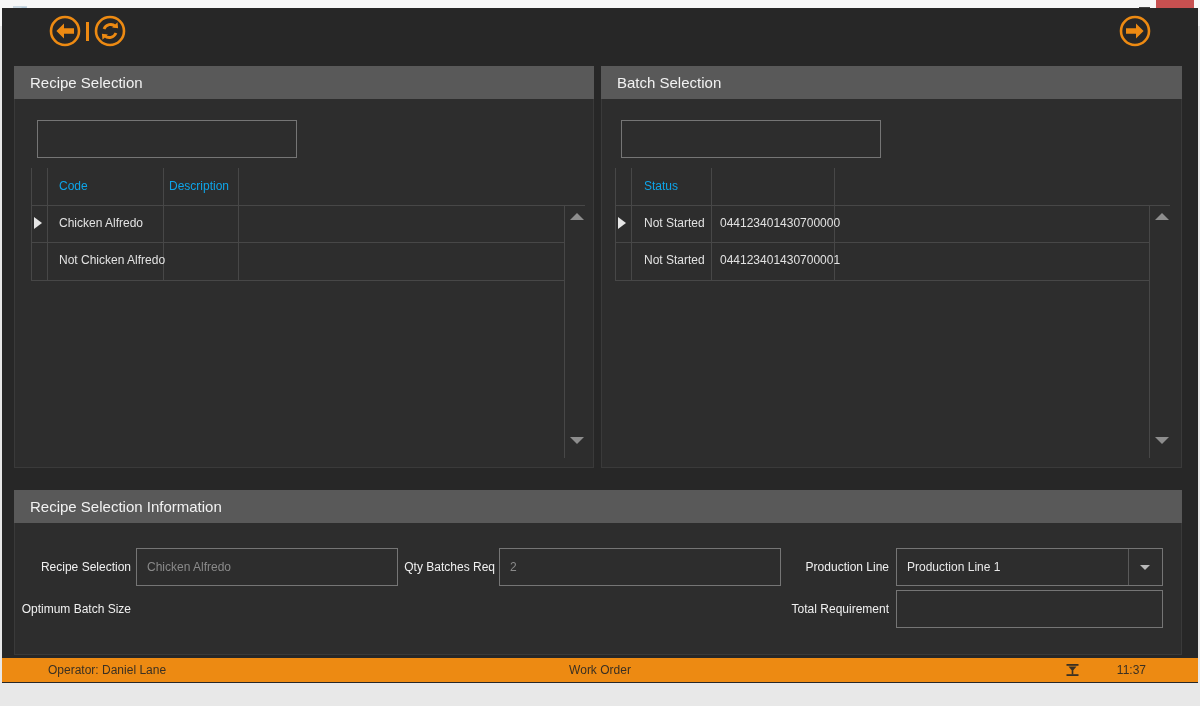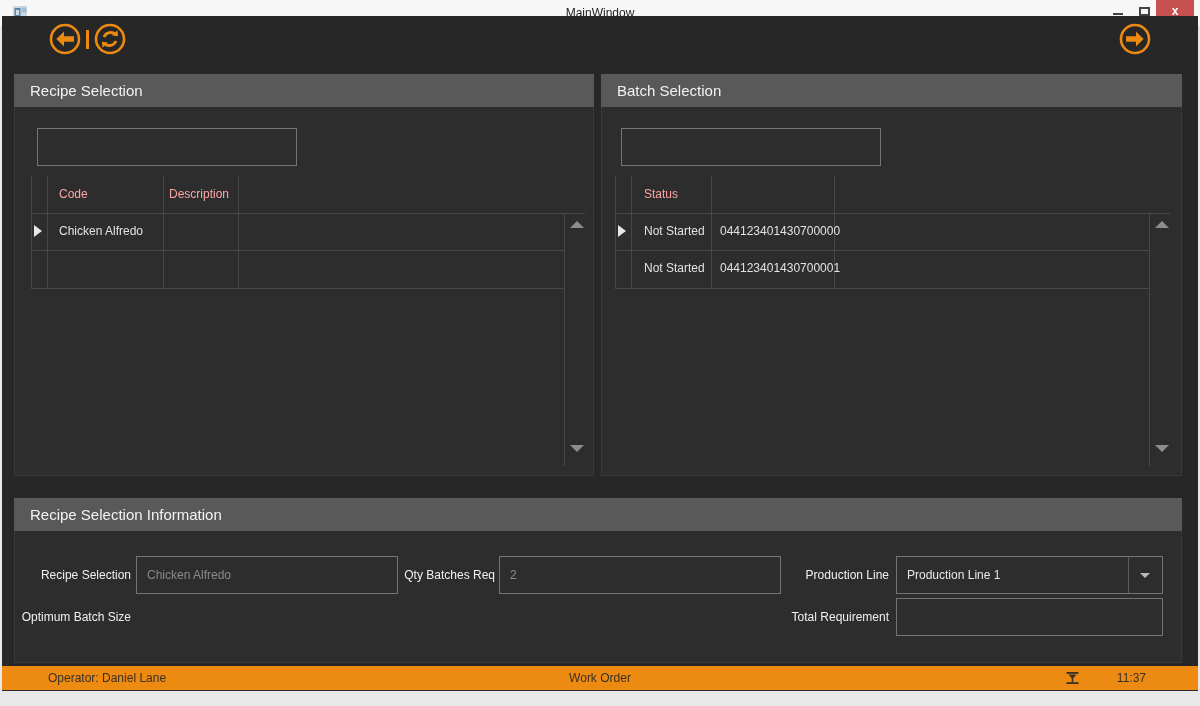--- a/index.html
+++ b/index.html
@@ -14,21 +14,21 @@
     text-align:center; font-size:12px; color:#1b1b1b; }
   .app-icon { position:absolute; left:12px; top:5px; width:16px; height:15px; }
   .winbtn { position:absolute; top:0; height:22px; display:flex; align-items:center; justify-content:center; cursor:default; }
   .btn-min { left:1106px; width:24px; }
   .btn-max { left:1132px; width:24px; }
   .btn-close { left:1156px; width:38px; background:#C75050; color:#fff; font-size:12px; font-weight:bold; }
   .glyph-min { width:10px; height:2px; background:#444; margin-top:6px; }
   .glyph-max { width:11px; height:9px; border:2px solid #444; background:transparent; }
 
   
-  .content { position:absolute; left:2px; top:16px; width:1196px; height:675px; background:#272727; }
+  .content { position:absolute; left:2px; top:8px; width:1196px; height:675px; background:#272727; }
 
   
   .nav-btn { position:absolute; width:34px; height:34px; cursor:pointer; }
   .nav-back { left:46px; top:6px; }
   .nav-refresh { left:91px; top:6px; }
   .nav-forward { left:1116px; top:6px; }
   .nav-sep { position:absolute; left:84px; top:14px; width:3px; height:19px; background:#ED8A12; }
 
   
   .panel { position:absolute; background:#2d2d2d; border:1px solid #3a3a3a; }
@@ -38,21 +38,21 @@
   .panel-batch  { left:599px; top:58px; width:581px; height:402px; }
   .panel-info   { left:12px; top:482px; width:1168px; height:165px; }
 
   .search-box { position:absolute; top:53px; width:260px; height:38px; background:transparent;
     border:1px solid #757575; color:#e0e0e0; font-size:12px; padding:0 8px; outline:none;
     font-family:"Liberation Sans", sans-serif; }
 
   
   .vline { position:absolute; width:1px; background:#474747; }
   .hline { position:absolute; height:1px; background:#474747; }
-  .grid-colhead { position:absolute; height:37px; line-height:37px; font-size:12px; color:#fca5a5; }
+  .grid-colhead { position:absolute; height:37px; line-height:37px; font-size:12px; color:#0ea5e9; }
   .grid-cell { position:absolute; height:37px; line-height:37px; font-size:12px; color:#e2e2e2; white-space:nowrap; }
   .grid-row-hit { position:absolute; height:37px; cursor:pointer; }
   .tri-right { position:absolute; width:0; height:0; border-top:6px solid transparent;
     border-bottom:6px solid transparent; border-left:8px solid #e6e6e6; }
   .tri-up { width:0; height:0; border-left:7px solid transparent; border-right:7px solid transparent;
     border-bottom:7px solid #8d8d8d; }
   .tri-down { width:0; height:0; border-left:7px solid transparent; border-right:7px solid transparent;
     border-top:7px solid #8d8d8d; }
   .scroll-arrow { position:absolute; cursor:pointer; }
 
@@ -139,20 +139,21 @@
       <div class="hline" style="left:16px; top:138px; width:554px;"></div>
       <div class="hline" style="left:16px; top:175px; width:533px;"></div>
       <div class="hline" style="left:16px; top:213px; width:533px;"></div>
 
       <div class="grid-row-hit" style="left:16px; top:138px; width:533px;">
         <span class="tri-right" style="left:3px; top:12px;"></span>
         <div class="grid-cell" style="left:28px; top:0; width:110px;">Chicken Alfredo</div>
         <div class="grid-cell" style="left:144px; top:0; width:70px;"></div>
       </div>
       <div class="grid-row-hit" style="left:16px; top:175px; width:533px;">
+        <div class="grid-cell" style="left:28px; top:0; width:130px;">Not Chicken Alfredo</div>
         <div class="grid-cell" style="left:144px; top:0; width:70px;"></div>
       </div>
 
       <div class="scroll-arrow tri-up" style="left:555px; top:146px;"></div>
       <div class="scroll-arrow tri-down" style="left:555px; top:370px;"></div>
     </div>
 
     <div class="panel panel-batch">
       <div class="panel-header">Batch Selection</div>
       <input class="search-box" style="left: 19px;" value="">

